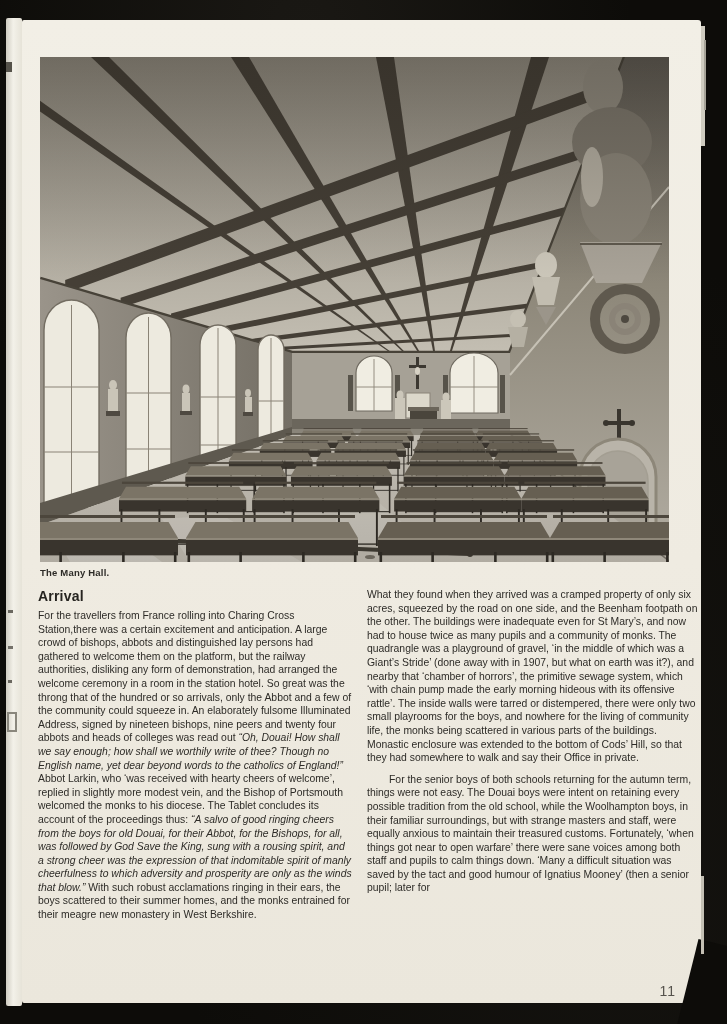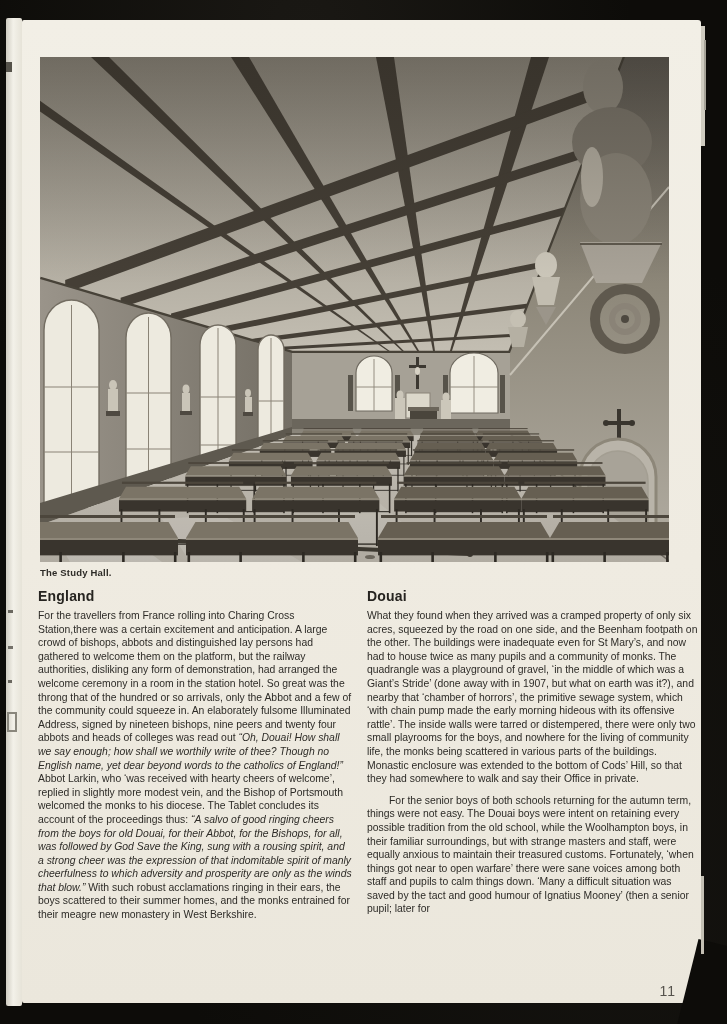--- a/index.html
+++ b/index.html
@@ -483,31 +483,30 @@
             <rect x="563.32" y="495.08" width="2.6" height="49.920000000000016" fill="#2d2923"></rect>
             <rect x="626.0799999999999" y="495.08" width="2.6" height="49.920000000000016" fill="#2d2923"></rect>
             <rect x="677.9" y="495.08" width="2.6" height="49.920000000000016" fill="#2d2923"></rect>
             <rect x="512" y="541.5" width="168" height="1.8" fill="#2d2923"></rect>
           </g>
 
         <rect x="0" y="0" width="629" height="505" fill="url(#vign)"></rect>
       </svg>
     </div>
 
-    <div class="caption">The Study Hall.</div>
+    <div class="caption">The Many Hall.</div>
 
     <section class="col col-left">
-      <h2>England</h2>
+      <h2>Arrival</h2>
       <div>
           <p><span>For the travellers from France rolling into Charing Cross Station,there was a certain excitement and anticipation. A large crowd of bishops, abbots and distinguished lay persons had gathered to welcome them on the platform, but the railway authorities, disliking any form of demonstration, had arranged the welcome ceremony in a room in the station hotel. So great was the throng that of the hundred or so arrivals, only the Abbot and a few of the community could squeeze in. An elaborately fulsome Illuminated Address, signed by nineteen bishops, nine peers and twenty four abbots and heads of colleges was read out </span><span class="it">“Oh, Douai! How shall we say enough; how shall we worthily write of thee? Though no English name, yet dear beyond words to the catholics of England!”</span><span> Abbot Larkin, who ‘was received with hearty cheers of welcome’, replied in slightly more modest vein, and the Bishop of Portsmouth welcomed the monks to his diocese. The Tablet concludes its account of the proceedings thus: </span><span class="it">“A salvo of good ringing cheers from the boys for old Douai, for their Abbot, for the Bishops, for all, was followed by God Save the King, sung with a rousing spirit, and a strong cheer was the expression of that indomitable spirit of manly cheerfulness to which adversity and prosperity are only as the winds that blow.”</span><span> With such robust acclamations ringing in their ears, the boys scattered to their summer homes, and the monks entrained for their meagre new monastery in West Berkshire.</span></p>
         </div>
     </section>
 
     <section class="col col-right">
-      <h2>Douai</h2>
       <div>
           <p><span>What they found when they arrived was a cramped property of only six acres, squeezed by the road on one side, and the Beenham footpath on the other. The buildings were inadequate even for St Mary’s, and now had to house twice as many pupils and a community of monks. The quadrangle was a playground of gravel, ‘in the middle of which was a Giant’s Stride’ (done away with in 1907, but what on earth was it?), and nearby that ‘chamber of horrors’, the primitive sewage system, which ‘with chain pump made the early morning hideous with its offensive rattle’. The inside walls were tarred or distempered, there were only two small playrooms for the boys, and nowhere for the living of community life, the monks being scattered in various parts of the buildings. Monastic enclosure was extended to the bottom of Cods’ Hill, so that they had somewhere to walk and say their Office in private.</span></p>
           <p class="indent"><span>For the senior boys of both schools returning for the autumn term, things were not easy. The Douai boys were intent on retaining every possible tradition from the old school, while the Woolhampton boys, in their familiar surroundings, but with strange masters and staff, were equally anxious to maintain their treasured customs. Fortunately, ‘when things got near to open warfare’ there were sane voices among both staff and pupils to calm things down. ‘Many a difficult situation was saved by the tact and good humour of Ignatius Mooney’ (then a senior pupil; later for</span></p>
         </div>
     </section>
 
     <div class="pagenum">11</div>
   </div>
 
   <div class="corner-curl"></div>

